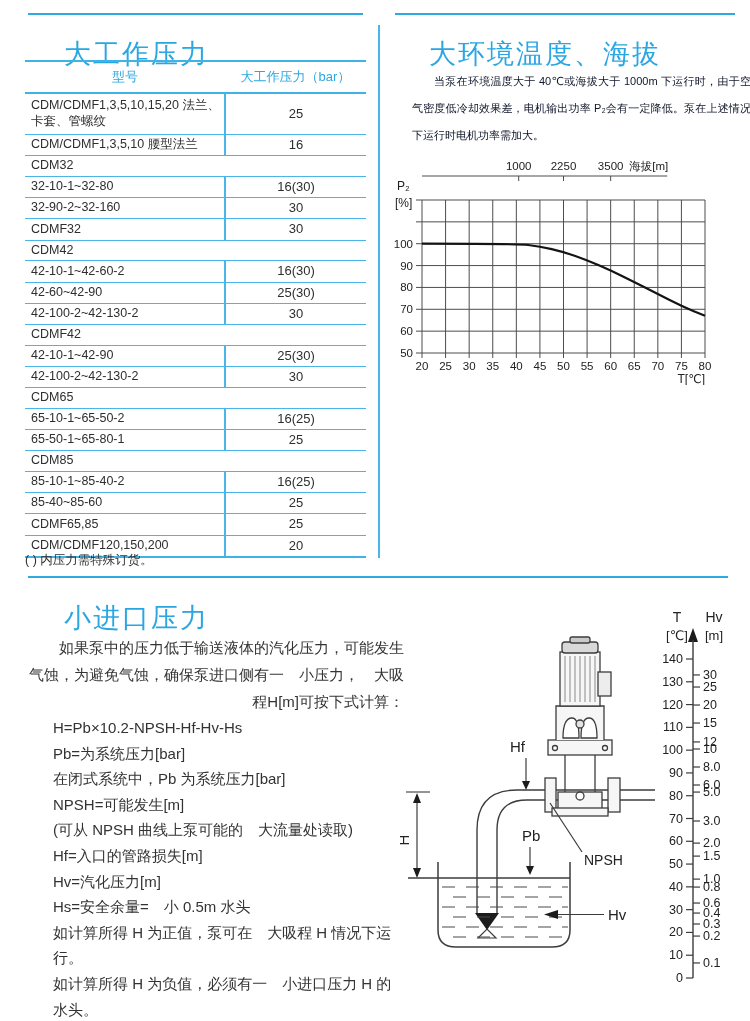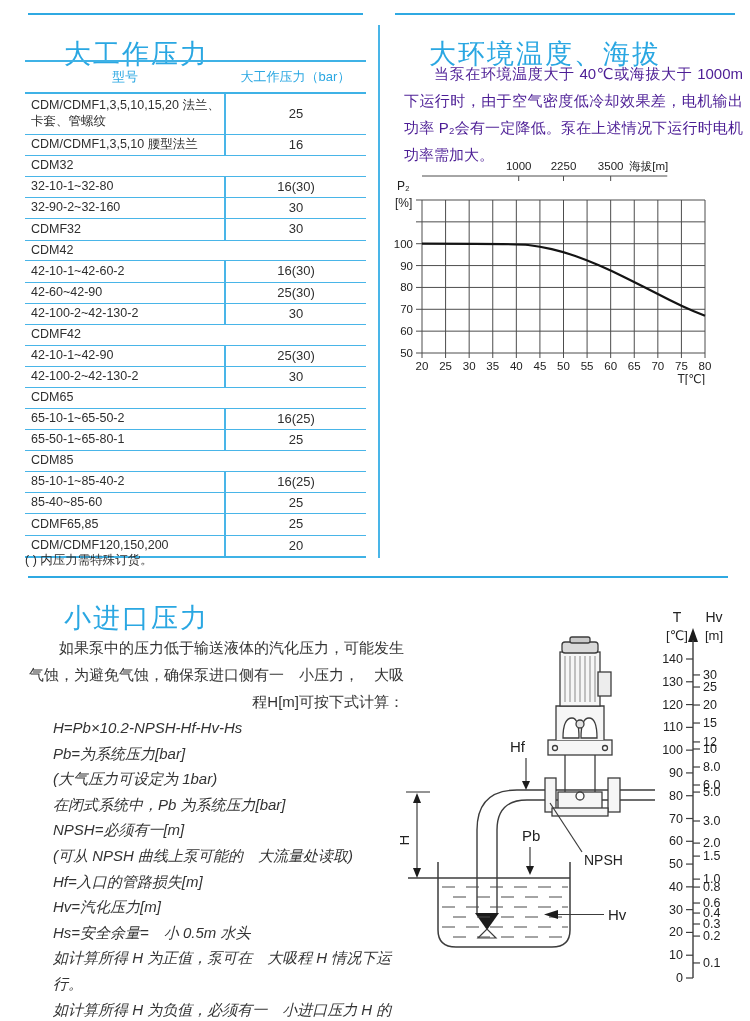--- a/index.html
+++ b/index.html
@@ -17,27 +17,27 @@
   #pressure-table th{border-top:2px solid #3fb2e6;border-bottom:2px solid #3fb2e6;
                      color:#2aa7e2;font-weight:400;font-size:13px;height:30px;padding:0;}
   #pressure-table td{border-top:1px solid #49b5e8;height:15px;padding:2px 0;line-height:1.25;
                      vertical-align:middle;}
   #pressure-table tr:last-child td{border-bottom:2px solid #3fb2e6;}
   #pressure-table td.model{padding-left:6px;}
   #pressure-table tr.data td.val{border-left:2px solid #49b5e8;text-align:center;font-size:13px;}
   #pressure-table tr.tall td{height:36px;}
   .footnote{position:absolute;left:25px;top:552px;font-size:12.5px;color:#2e2e2e;}
   
-  .para{position:absolute;left:396px;top:52px;width:339px;margin:8px;font-size:15px;
-        line-height:27px;text-indent:2em;text-align:justify;color:#4c1d95;}
+  .para{position:absolute;left:396px;top:52px;width:339px;margin:16px;font-size:11px;
+        line-height:27px;text-indent:2em;text-align:justify;color:#0f172a;}
   
   .text-block{position:absolute;left:22px;top:634px;width:382px;font-size:15px;color:#333;}
   .text-block .intro div{line-height:27px;text-align:right;}
   .text-block .intro div:first-child{text-indent:2em;}
-  .text-block .formulas div{line-height:25.6px;padding-left:31px;font-style:italic;}
+  .text-block .formulas div{line-height:25.6px;padding-left:31px;}
   svg text{font-family:"Liberation Sans","DejaVu Sans",sans-serif;}
 </style>
 </head>
 <body>
 
 <div class="page">
 
   <div class="rule" style="left:28px;top:13px;width:335px;"></div>
   <h1 class="sec-title" style="left:48px;top:22px;">大工作压力</h1>
 
@@ -225,23 +225,22 @@
 
   <div class="text-block">
     <div class="intro" id="inlet-intro">
         <div>如果泵中的压力低于输送液体的汽化压力，可能发生</div>
         <div>气蚀，为避免气蚀，确保泵进口侧有一　小压力，　大吸</div>
         <div>程H[m]可按下式计算：</div>
       </div>
     <div class="formulas" id="inlet-formulas">
         <div>H=Pb×10.2-NPSH-Hf-Hv-Hs</div>
         <div>Pb=为系统压力[bar]</div>
-        <div>(大气压力可设定为 1bar)</div>
         <div>在闭式系统中，Pb 为系统压力[bar]</div>
-        <div>NPSH=必须有一[m]</div>
+        <div>NPSH=可能发生[m]</div>
         <div>(可从 NPSH 曲线上泵可能的　大流量处读取)</div>
         <div>Hf=入口的管路损失[m]</div>
         <div>Hv=汽化压力[m]</div>
         <div>Hs=安全余量=　小 0.5m 水头</div>
         <div>如计算所得 H 为正值，泵可在　大吸程 H 情况下运行。</div>
         <div>如计算所得 H 为负值，必须有一　小进口压力 H 的水头。</div>
       </div>
   </div>
 
   <svg id="diagram-svg" style="position:absolute;left:400px;top:600px;" width="335" height="405" viewBox="0 0 335 405">

